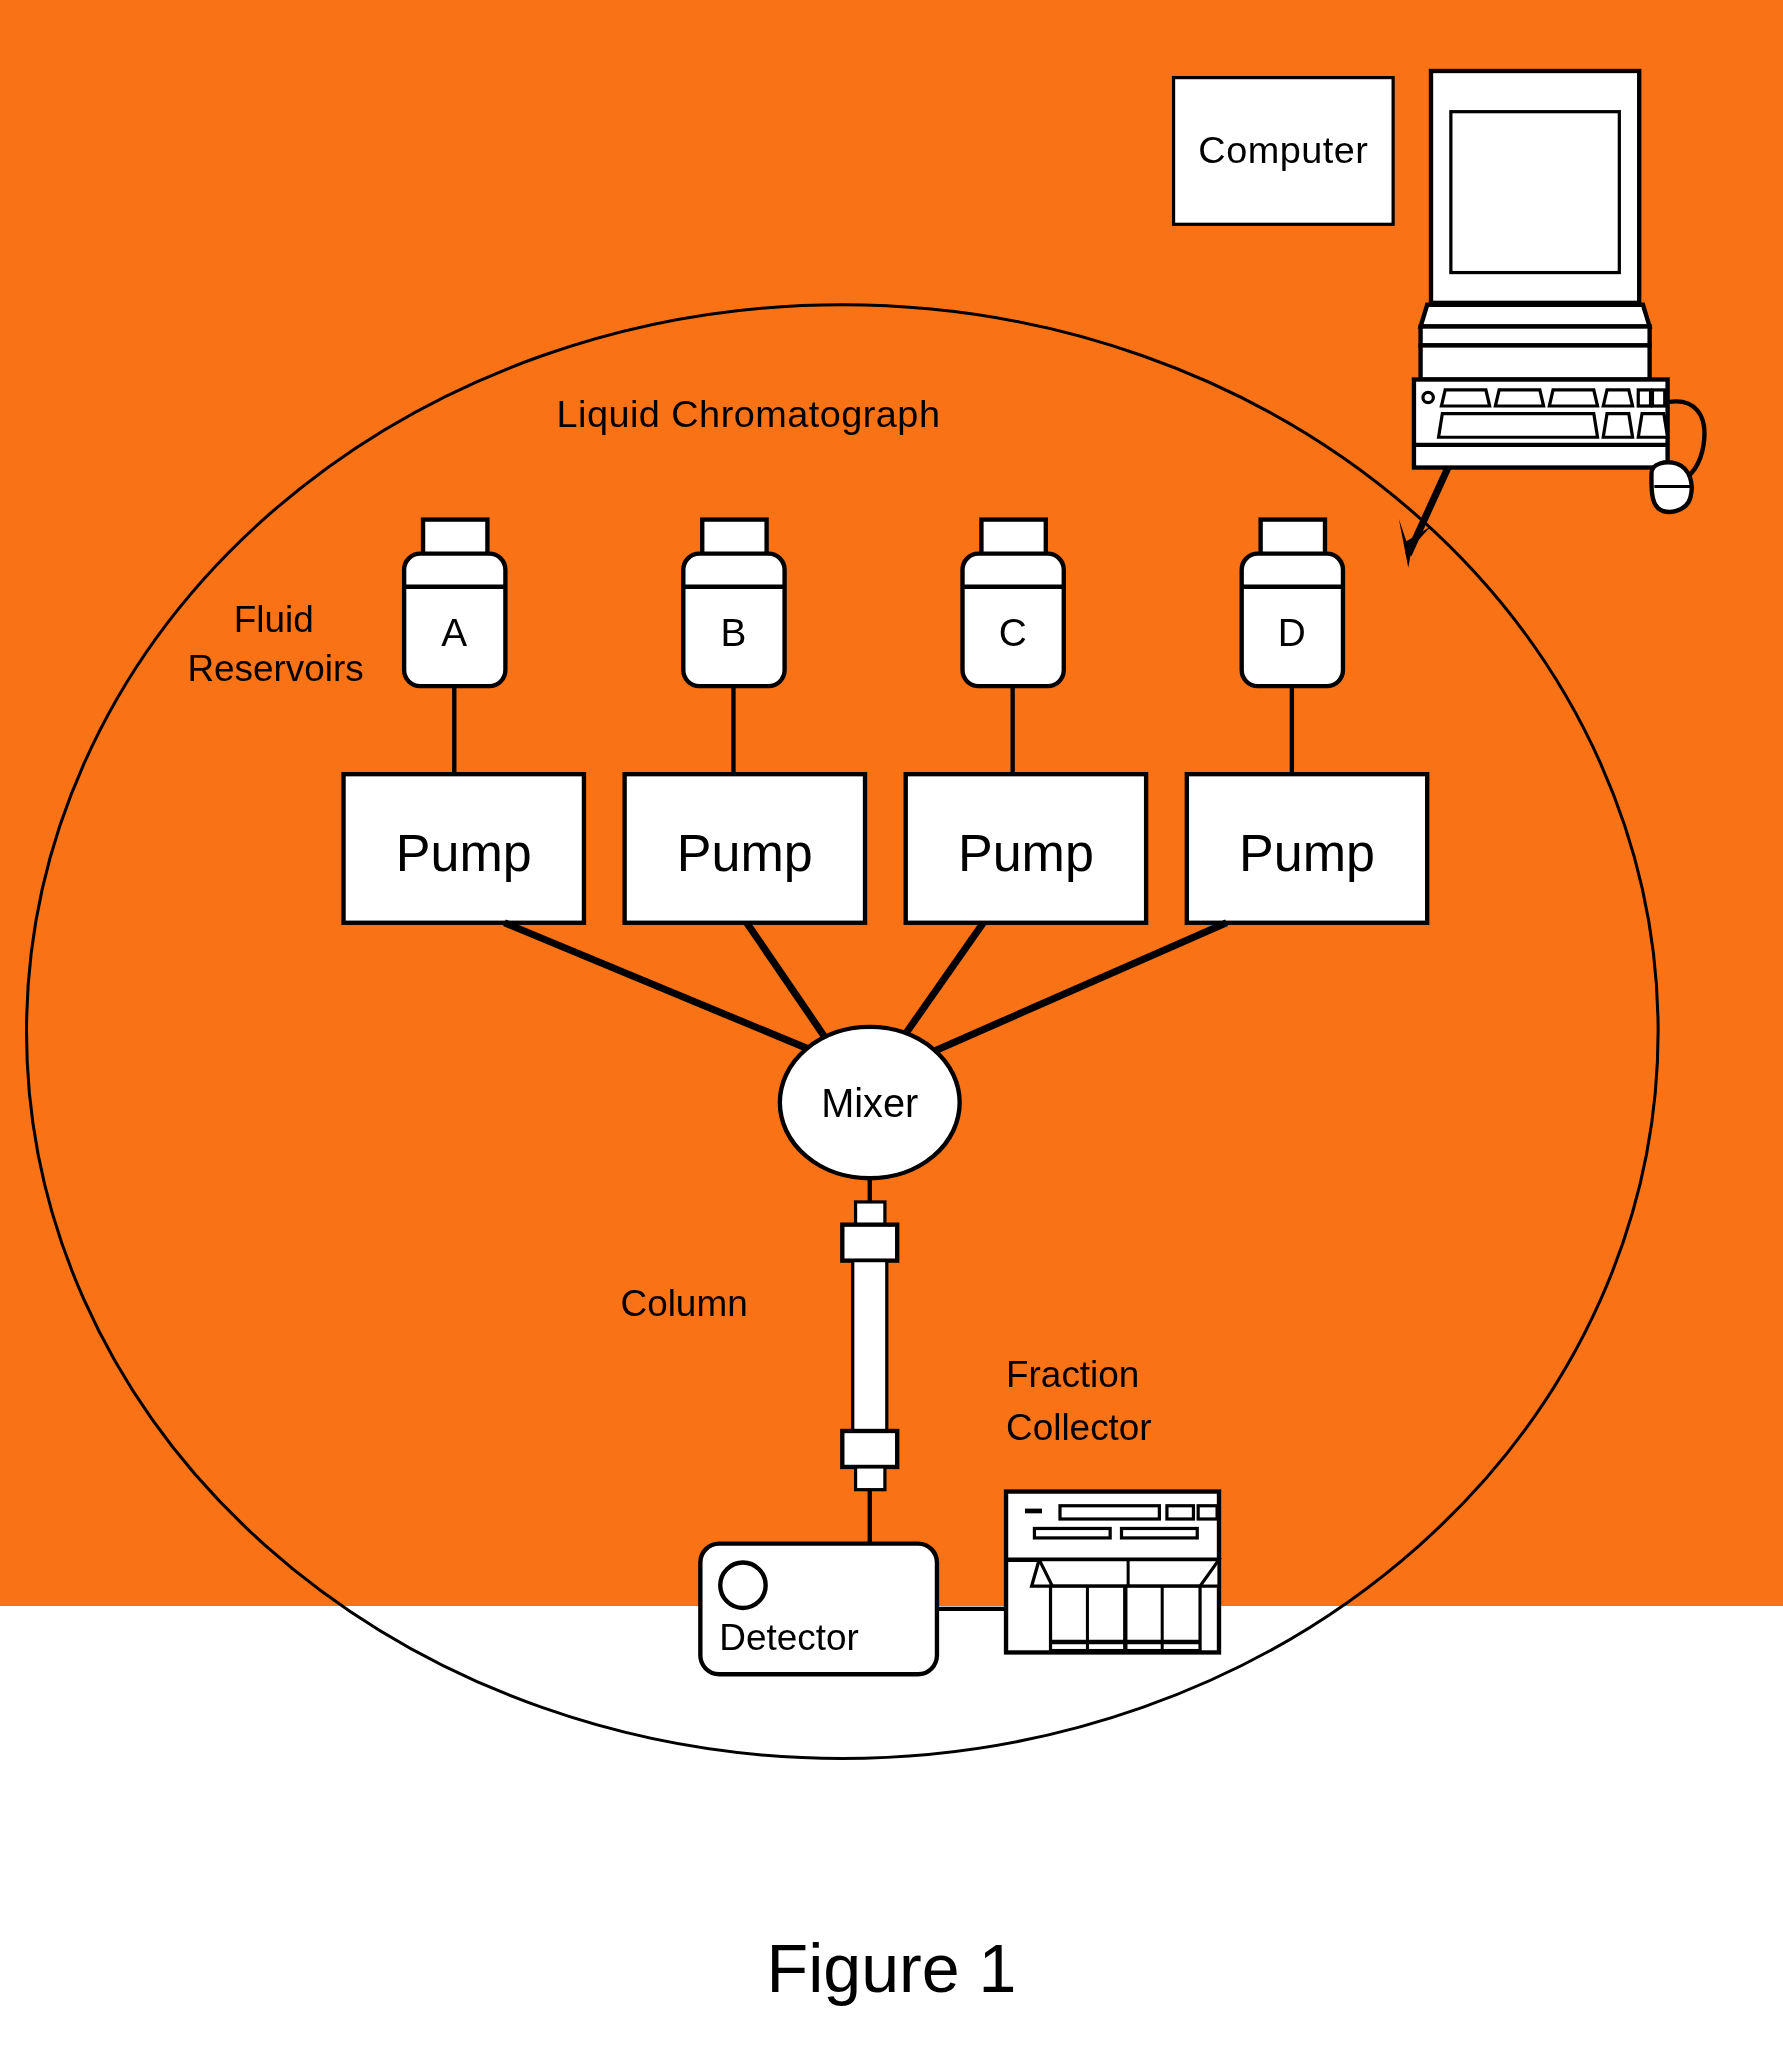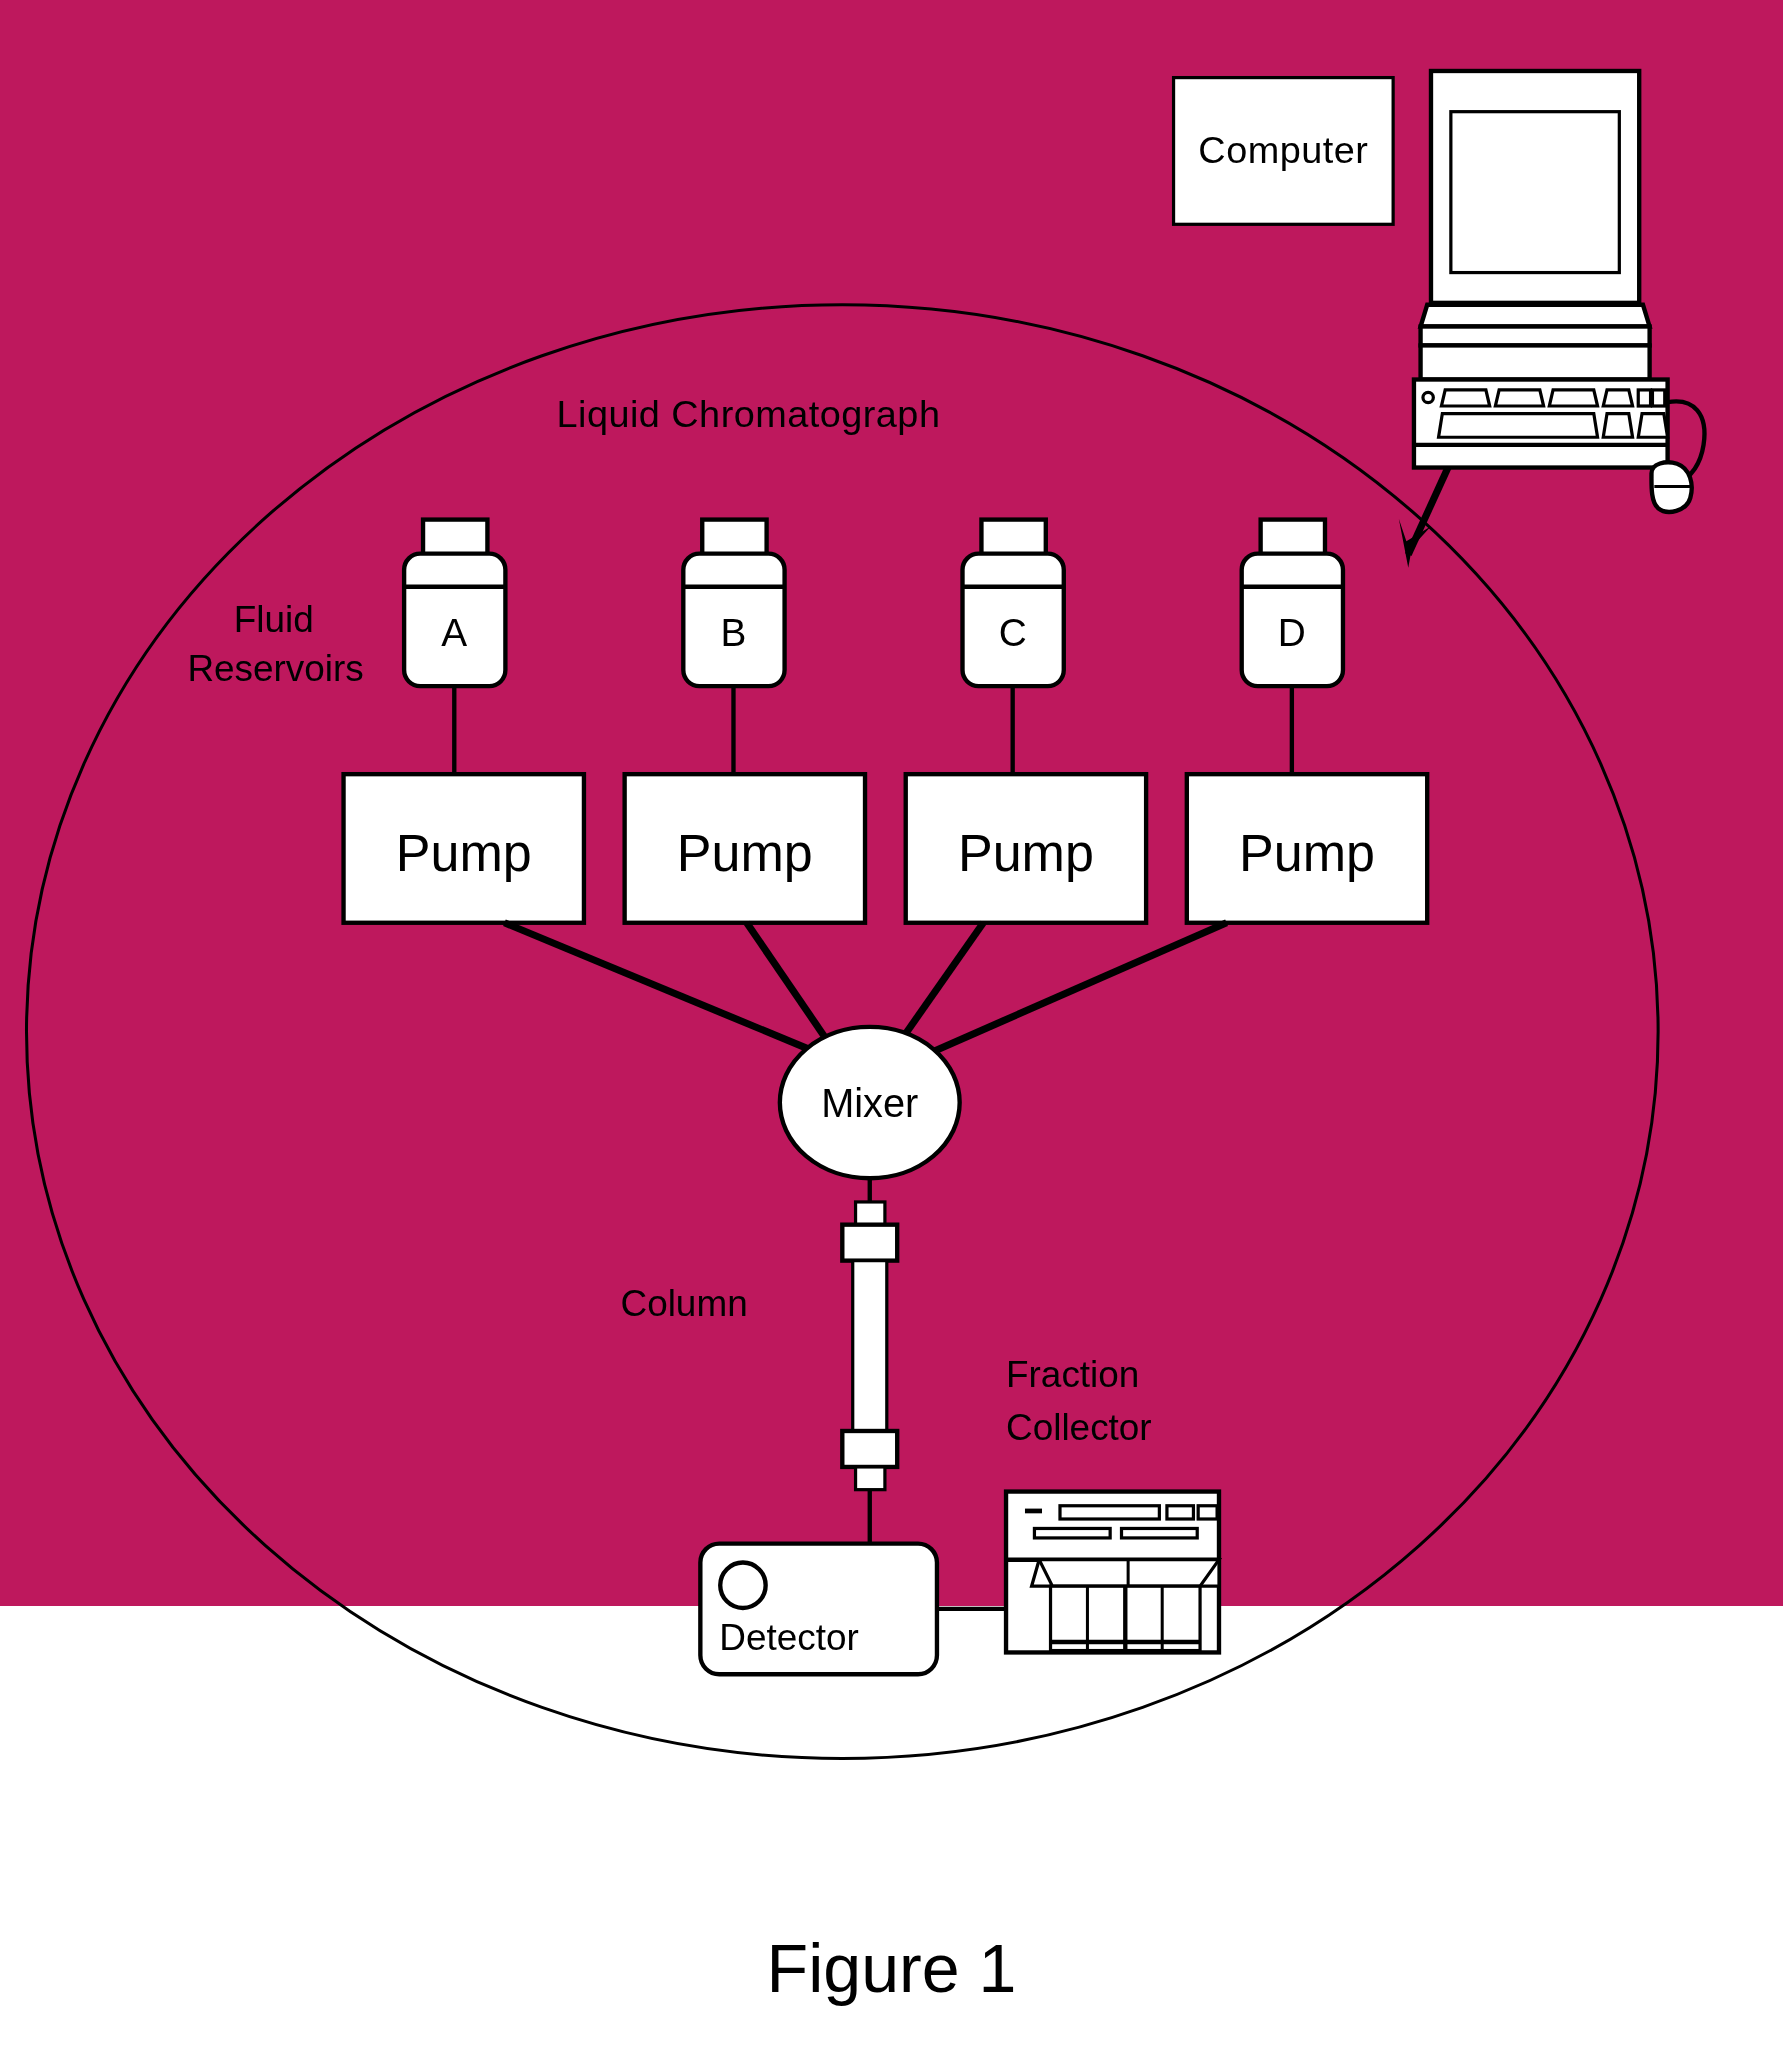--- a/index.html
+++ b/index.html
@@ -10,21 +10,21 @@
   body {
     width: 1784px;
     height: 2049px;
     font-family: "Liberation Sans", sans-serif;
     overflow: hidden;
   }
   #figure-root {
     position: relative;
     width: 1784px;
     height: 1606px;
-    background: #be185d;
+    background: #f97316;
   }
   svg#fig {
     display: block;
     width: 1784px;
     height: 2049px;
   }
   .stroke-thin   { fill: none; stroke: #000000; stroke-width: 3.2; }
   .stroke-med    { fill: none; stroke: #000000; stroke-width: 4.6; }
   .stroke-thick  { fill: none; stroke: #000000; stroke-width: 7.5; }
   .stroke-box    { fill: #ffffff; stroke: #000000; stroke-width: 4.6; }

